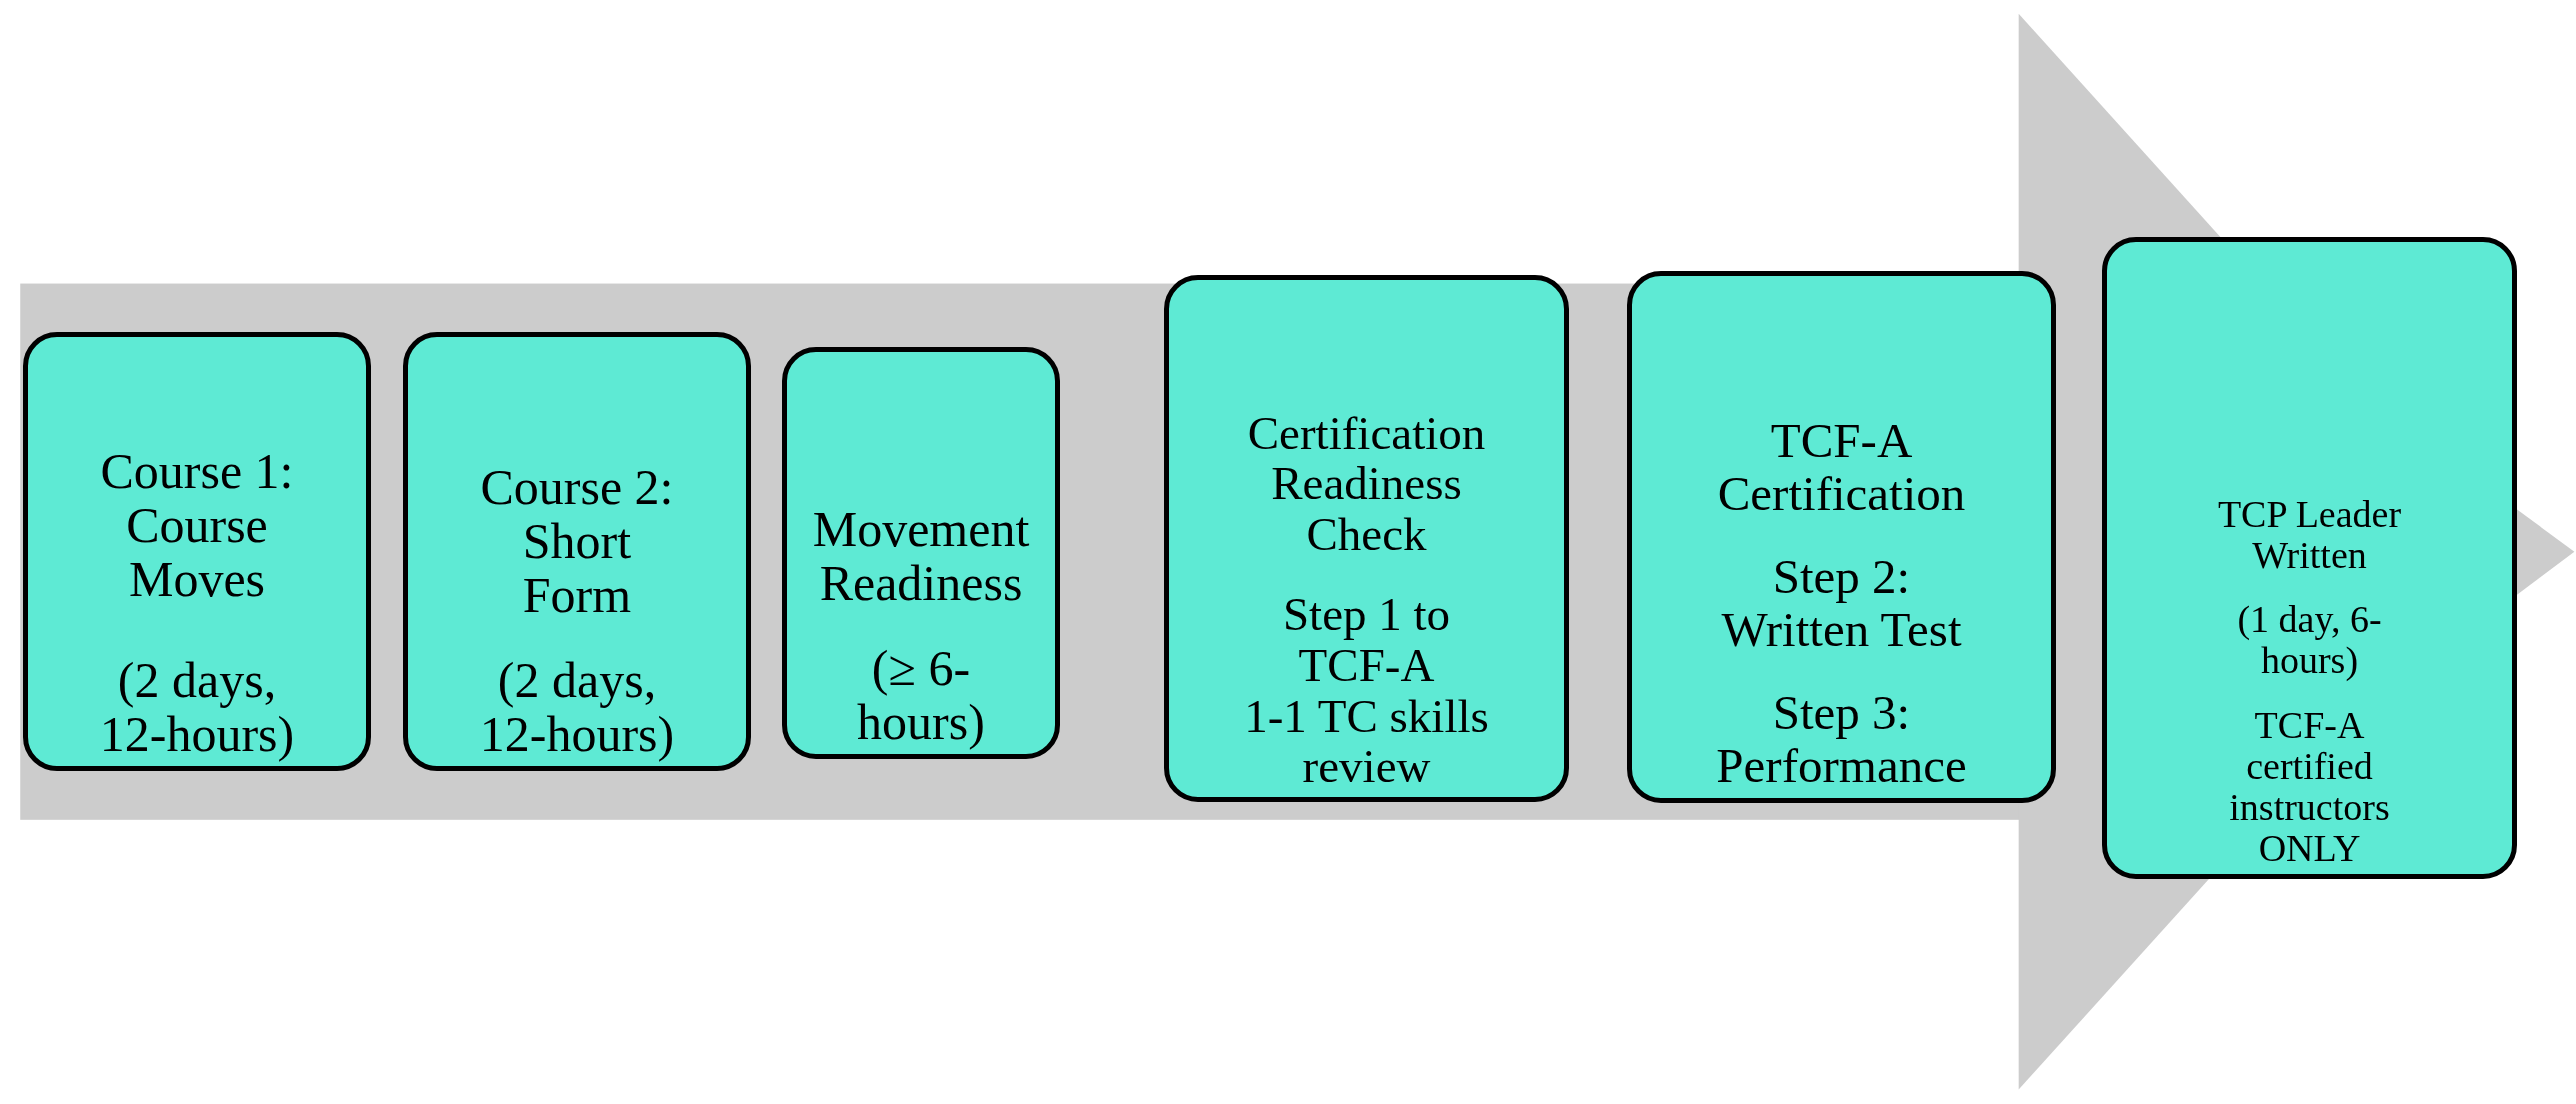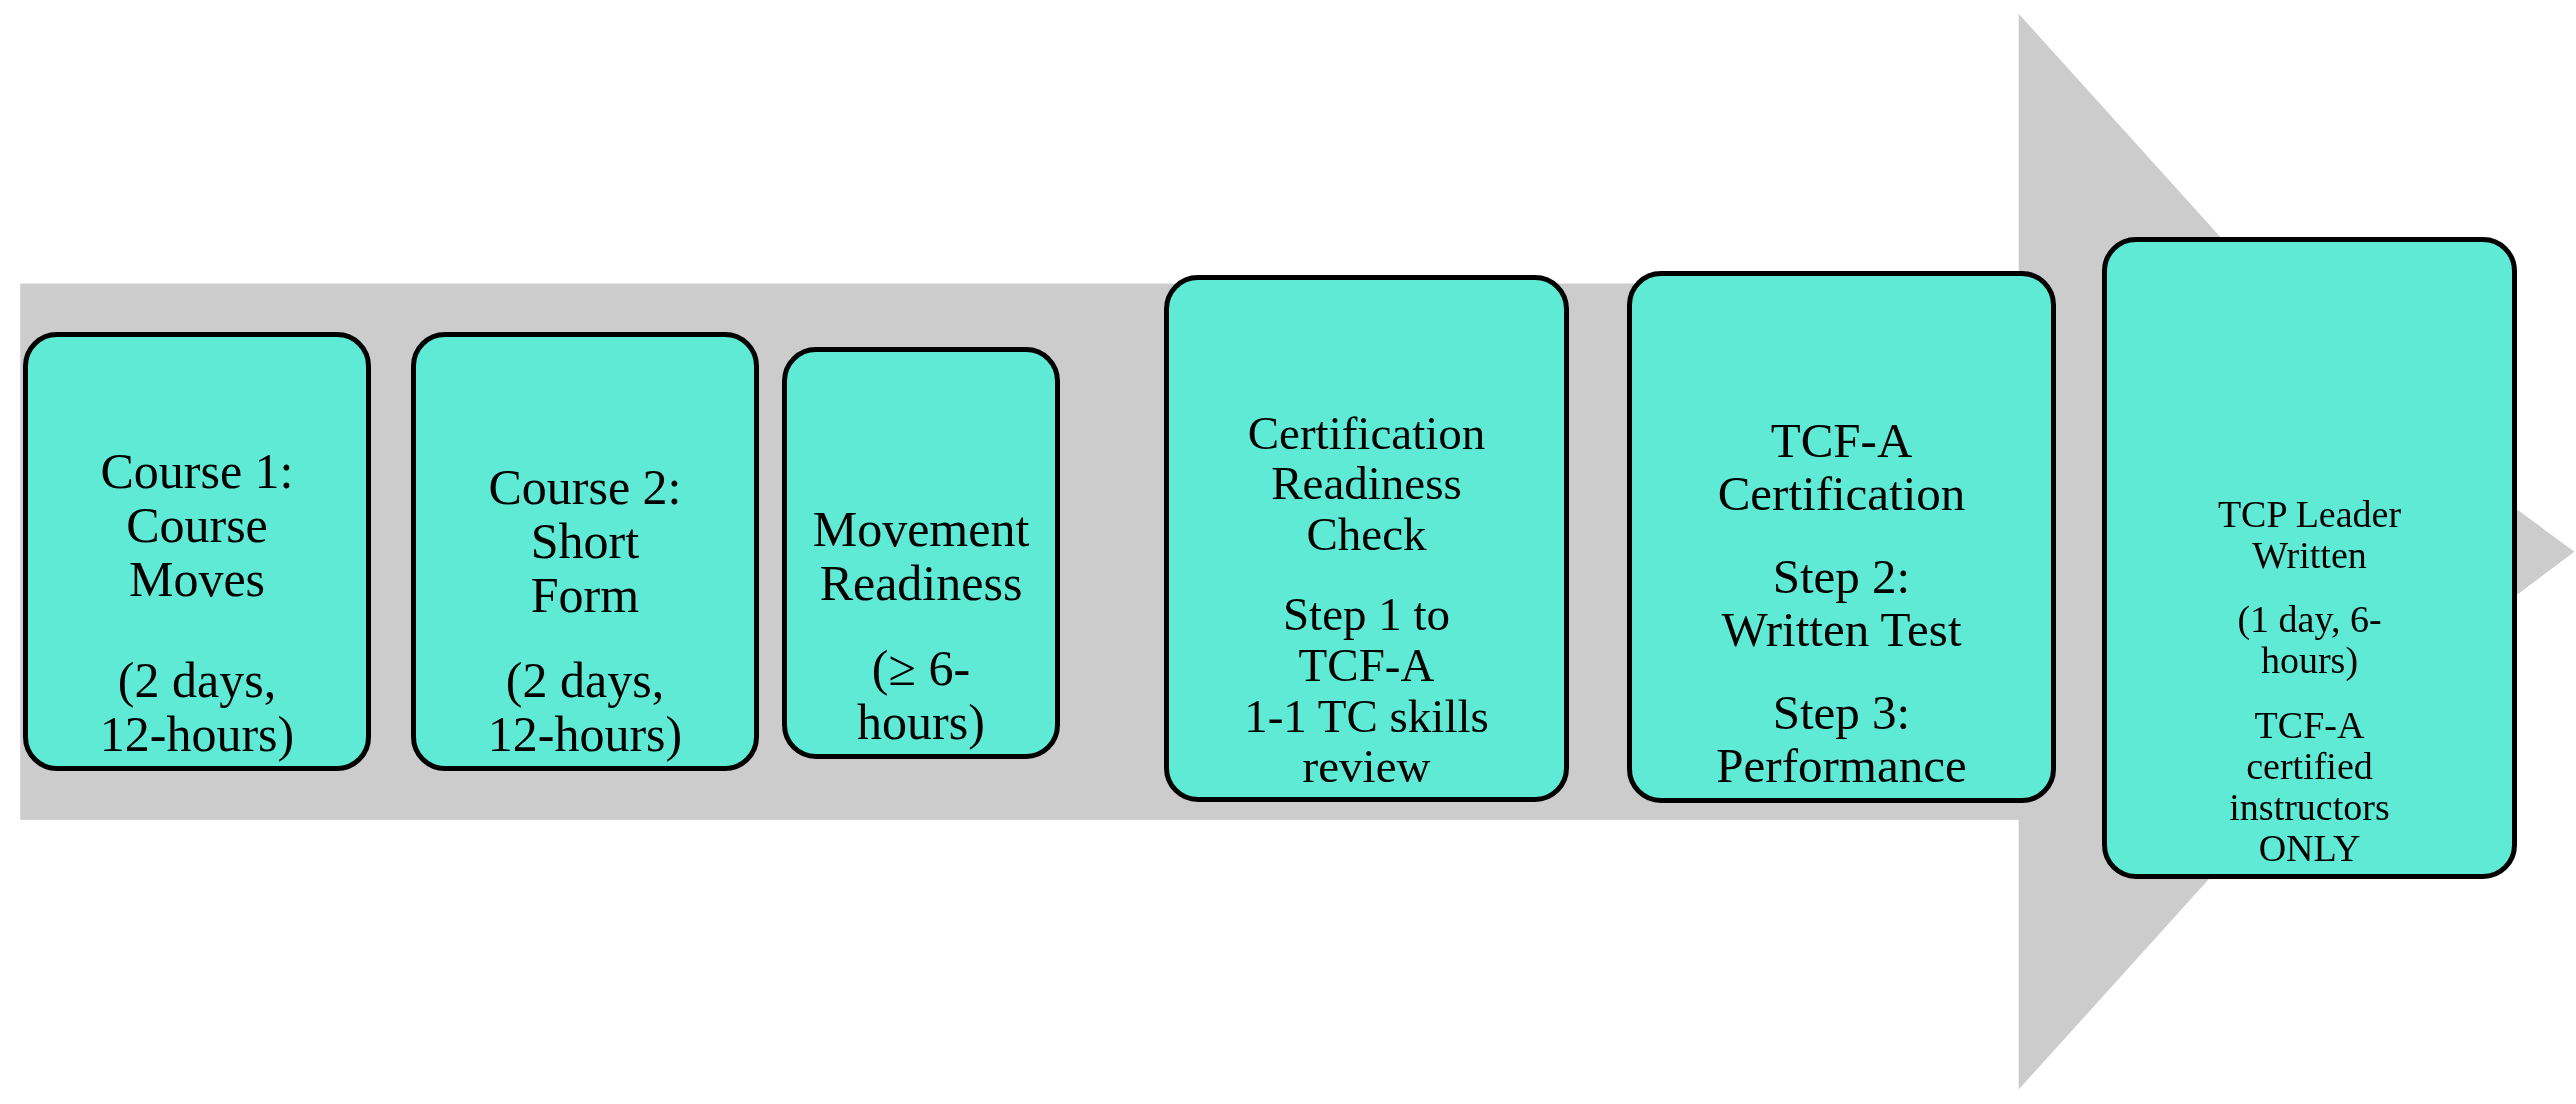--- a/index.html
+++ b/index.html
@@ -42,21 +42,21 @@
   }
   .para {
     display: block;
   }
   .para + .para {
     margin-top: 0.62em;
   }
 
   
   #box-1 { left: 23px;   top: 332px; width: 348px; height: 439px; font-size: 50px; gap: 16px; }
-  #box-2 { left: 403px;  top: 332px; width: 348px; height: 439px; font-size: 50px; margin-left: 8px; }
+  #box-2 { left: 403px;  top: 332px; width: 348px; height: 439px; font-size: 50px; }
   #box-3 { left: 782px;  top: 347px; width: 278px; height: 412px; font-size: 50px; }
   #box-4 { left: 1164px; top: 275px; width: 405px; height: 527px; font-size: 47px; }
   #box-5 { left: 1627px; top: 271px; width: 429px; height: 532px; font-size: 49px; }
   #box-6 { left: 2102px; top: 237px; width: 415px; height: 642px; font-size: 38px; }
 </style>
 </head>
 <body>
 
 <div id="canvas">
 

